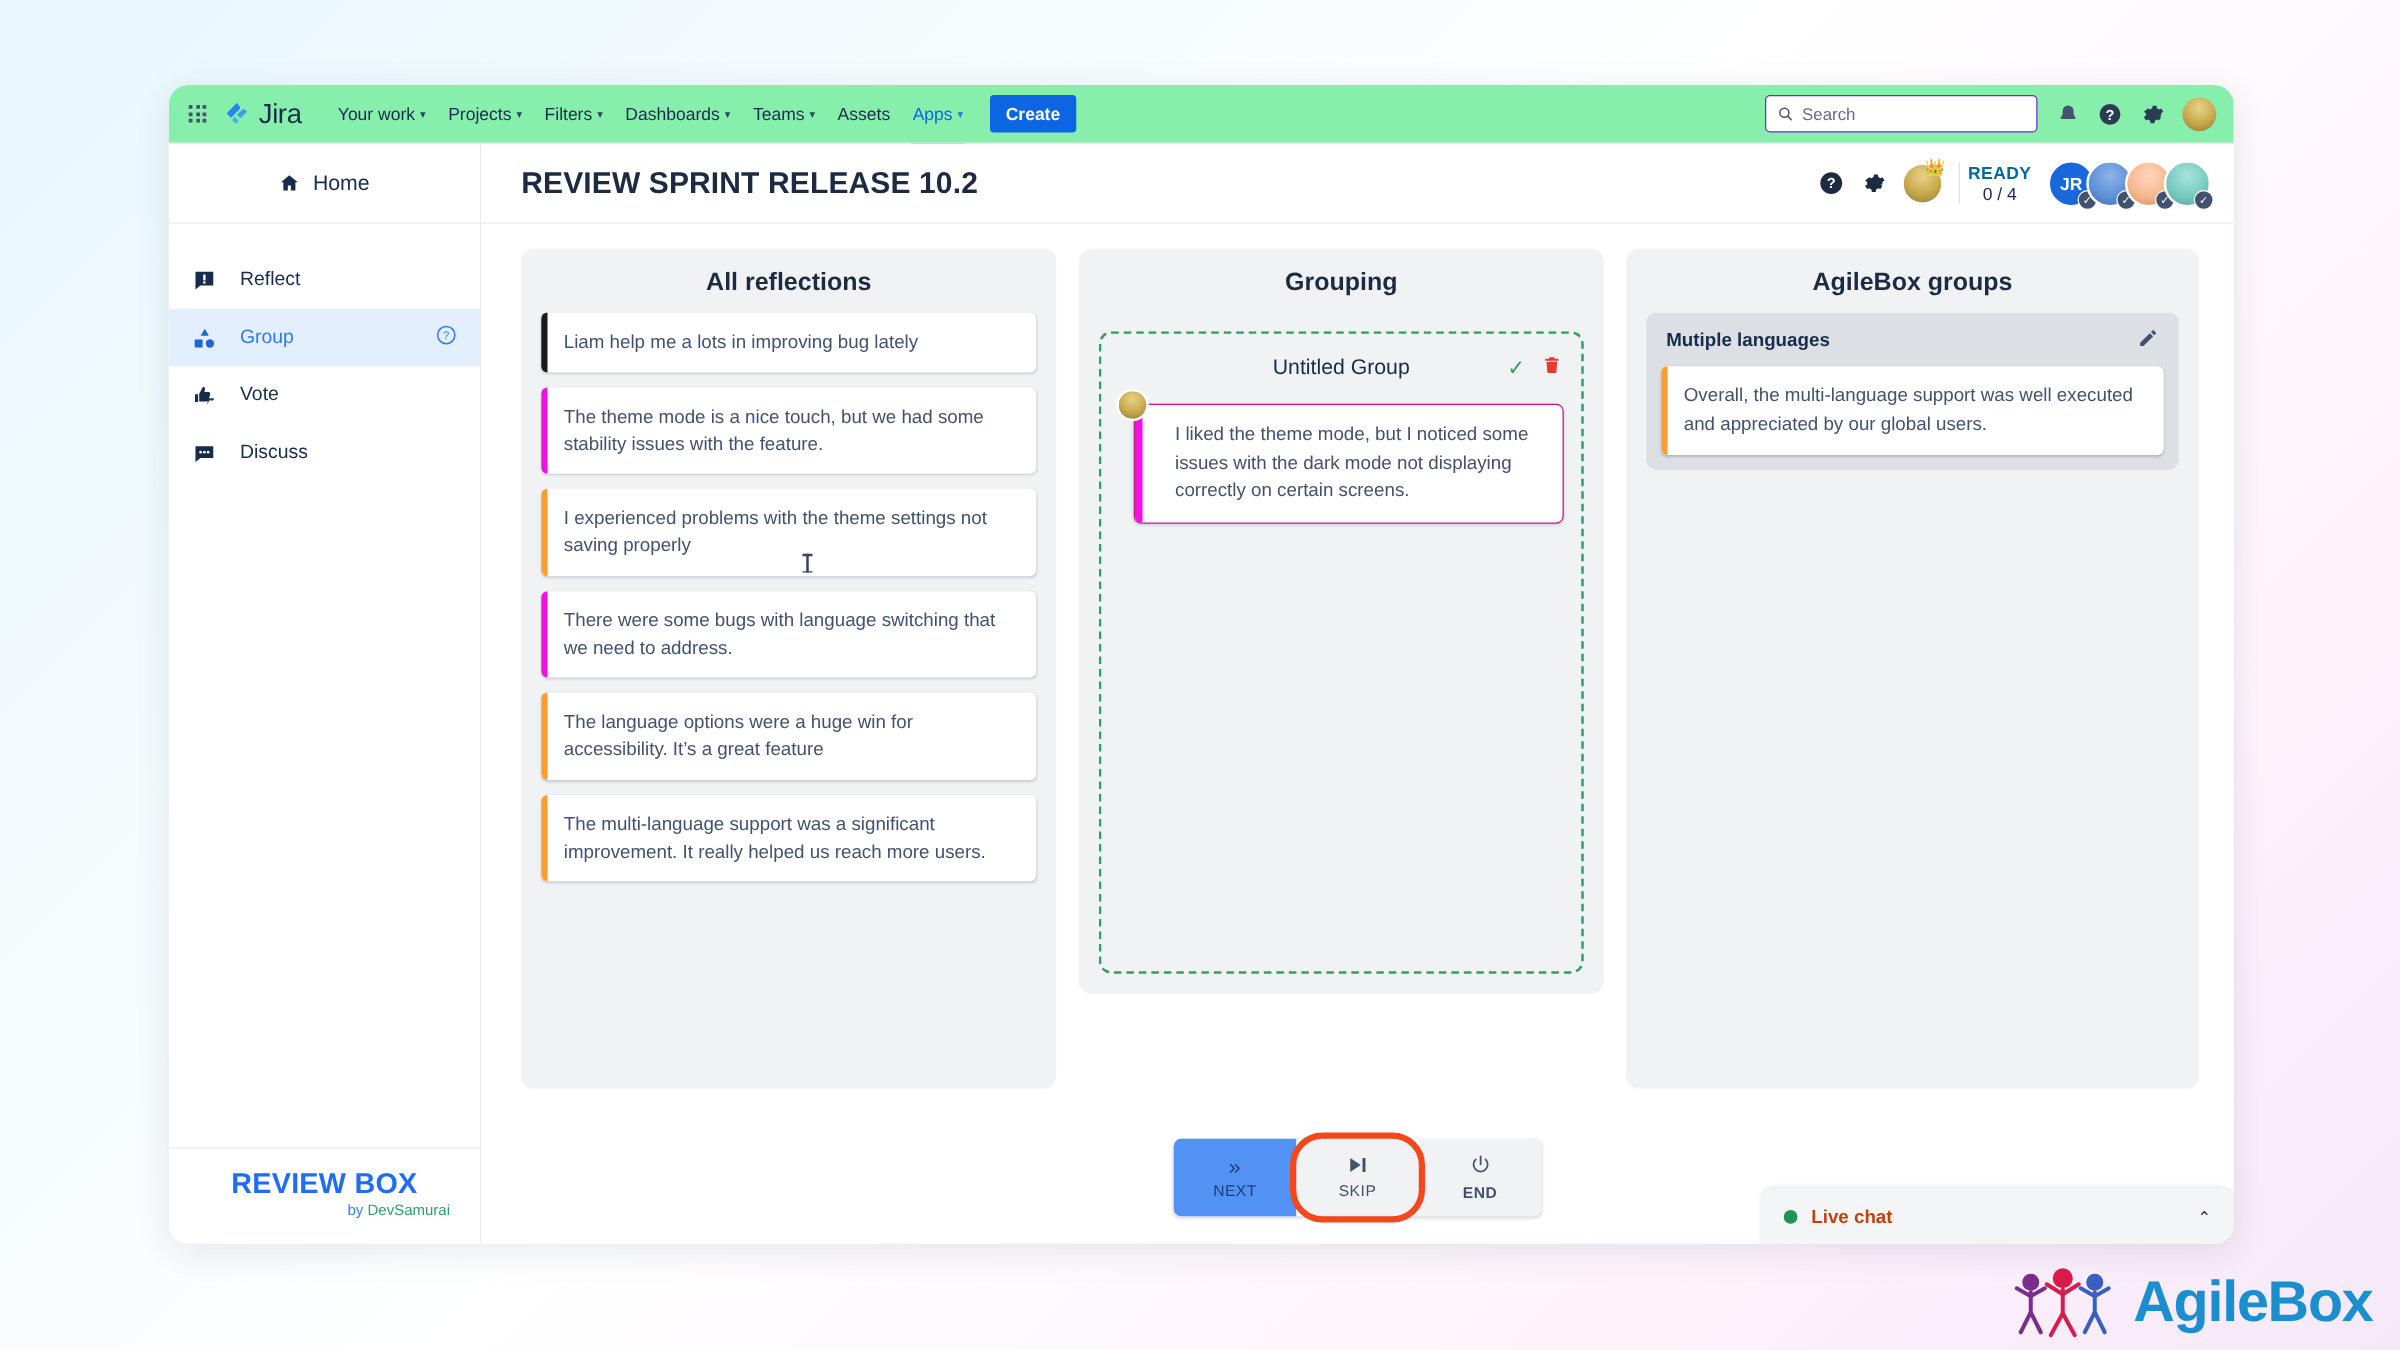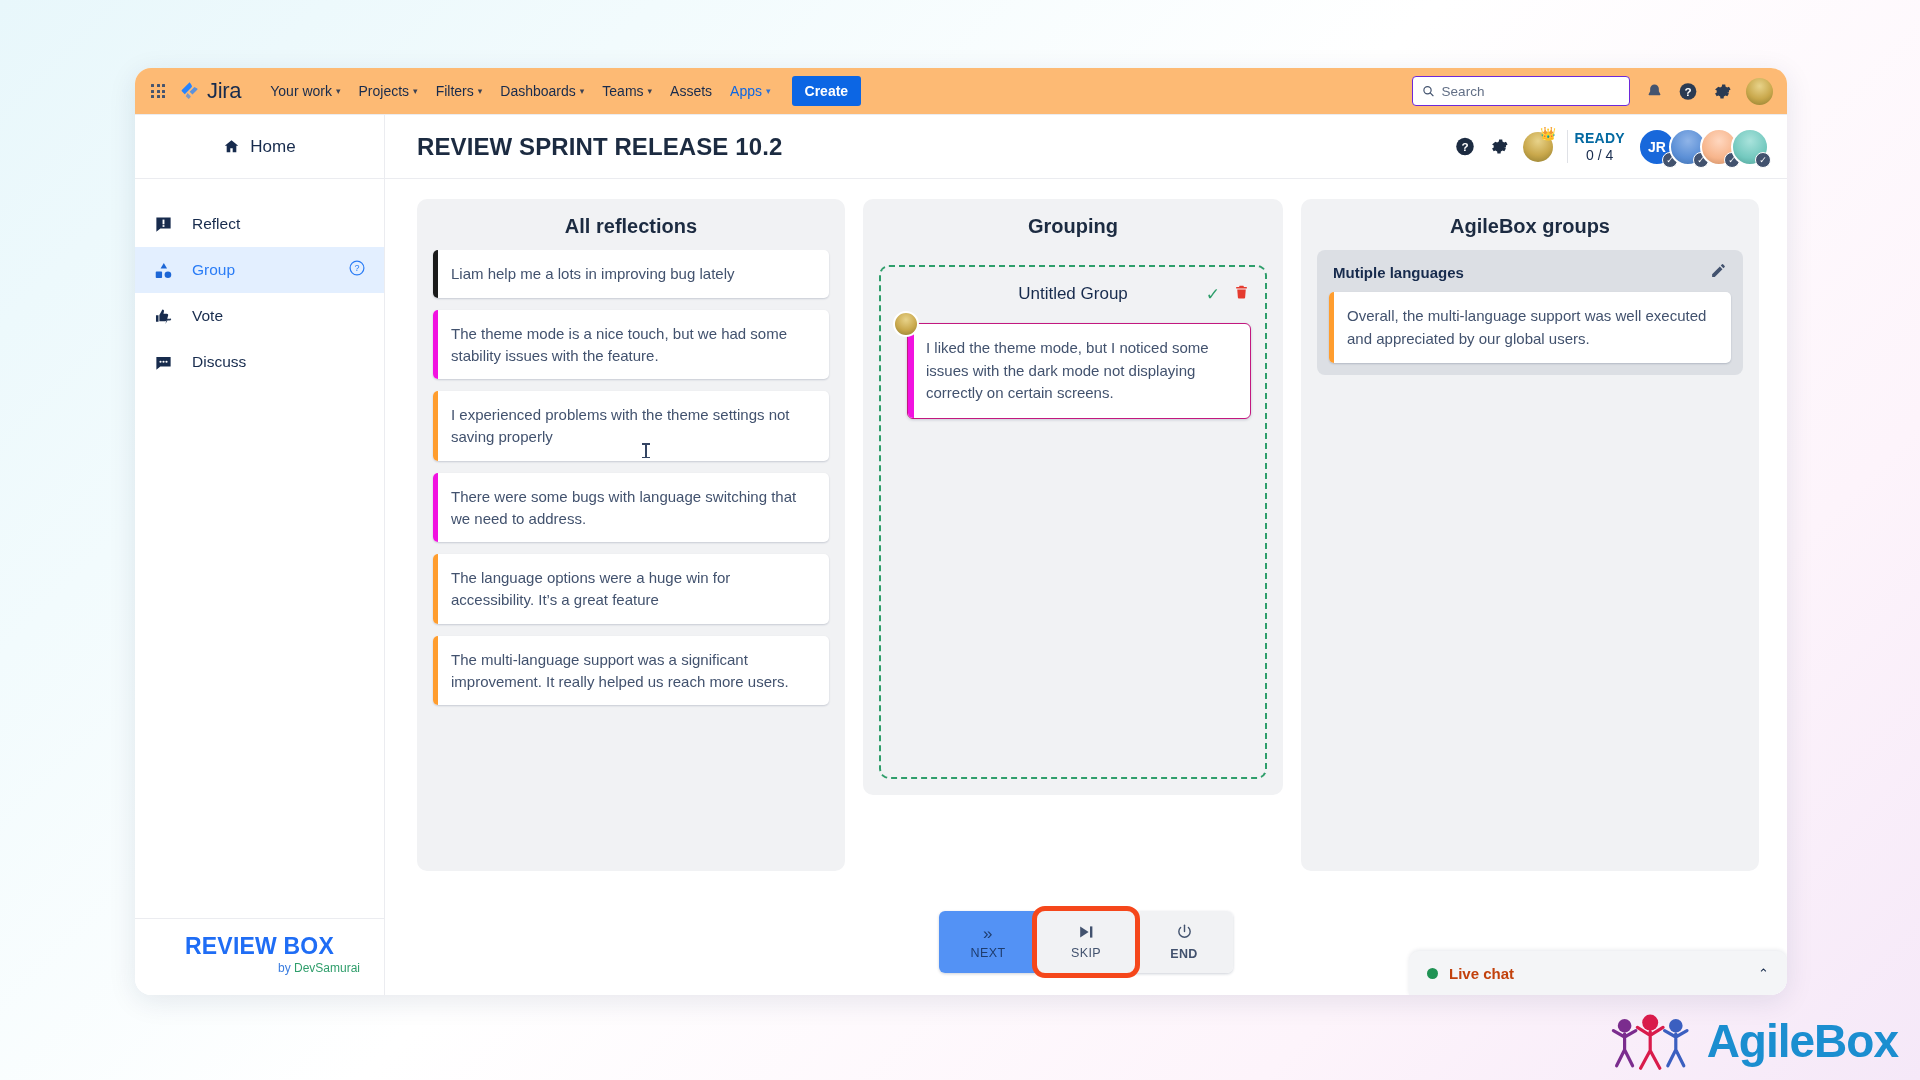--- a/index.html
+++ b/index.html
@@ -21,21 +21,21 @@
     background: #ffffff;
     border-radius: 16px;
     box-shadow: 0 6px 28px rgba(20,40,80,0.10);
     overflow: hidden;
     display: flex; flex-direction: column;
   }
 
   
   #jira-nav {
     height: 47px; flex: 0 0 47px;
-    background: #fdba74;
+    background: #86efac;
     border-bottom: 1px solid #ebecf0;
     display: flex; align-items: center;
     padding: 0 14px 0 16px;
     gap: 0;
   }
   .grid-icon { display: grid; grid-template-columns: repeat(3,3px); gap: 2.5px; margin-right: 14px; }
   .grid-icon i { width: 3px; height: 3px; background: #44546f; border-radius: .5px; display: block; }
   .jira-logo { display: flex; align-items: center; gap: 6px; margin-right: 20px; }
   .jira-word { font-size: 22px; color: #172b4d; font-weight: 400; letter-spacing: -.3px; }
   .nav-item {
@@ -148,21 +148,21 @@
     padding: 12px 14px; background: transparent; position: relative;
   }
   .group-head { display: flex; align-items: center; justify-content: center; position: relative; height: 30px; }
   .group-name { font-size: 17px; color: #172b4d; font-weight: 500; }
   .group-actions { position: absolute; right: 2px; display: flex; gap: 14px; align-items: center; }
   .tick { color: #2f9e6b; font-size: 17px; cursor: pointer; }
   .trash { color: #e53b2f; font-size: 16px; cursor: pointer; }
   .group-card-wrap { position: relative; margin-top: 14px; padding-left: 12px; }
   .group-card {
     background: #fff; border: 1.5px solid #c2187f; border-radius: 6px;
-    padding: 13px 16px 13px 18px; position: relative; overflow: hidden;
+    padding: 13px 16px 13px 32px; position: relative; overflow: hidden;
     font-size: 15px; line-height: 1.5; color: #42526e;
     box-shadow: 0 1px 3px rgba(9,30,66,.18); cursor: pointer;
   }
   .group-card::before {
     content: ""; position: absolute; left: 0; top: 0; bottom: 0; width: 6px; background: #f112e0;
   }
   .group-avatar {
     position: absolute; left: -2px; top: -12px; width: 26px; height: 26px; border-radius: 50%;
     border: 2px solid #fff; z-index: 4;
   }
@@ -188,21 +188,21 @@
   }
   .act {
     width: 98px; height: 62px; display: flex; flex-direction: column;
     align-items: center; justify-content: center; gap: 4px; cursor: pointer;
     background: #f1f2f4; color: #42526e; font-size: 12.5px; letter-spacing: .4px;
   }
   .act .glyph { font-size: 17px; line-height: 1; }
   .act.primary { background: #5392f5; color: #1f3d6e; border-radius: 6px 0 0 6px; }
   .act.last { border-radius: 0 6px 6px 0; font-weight: bold; }
   .act.highlight {
-    outline: 5px solid #f5471b; border-radius: 8px; position: relative; z-index: 3;
+    outline: 5px solid #f5471b; border-radius: 21px; position: relative; z-index: 3;
   }
 
   
   #live-chat {
     position: absolute; right: 0px; bottom: 0px; width: 378px; height: 44px;
     background: #f4f5f7; border-radius: 10px 10px 0 0; display: flex; align-items: center;
     padding: 0 18px; gap: 11px; box-shadow: 0 -1px 4px rgba(9,30,66,.10);
   }
   .dot-green { width: 11px; height: 11px; border-radius: 50%; background: #1f9254; }
   .lc-label { font-size: 15px; font-weight: 600; color: #c2410c; }

